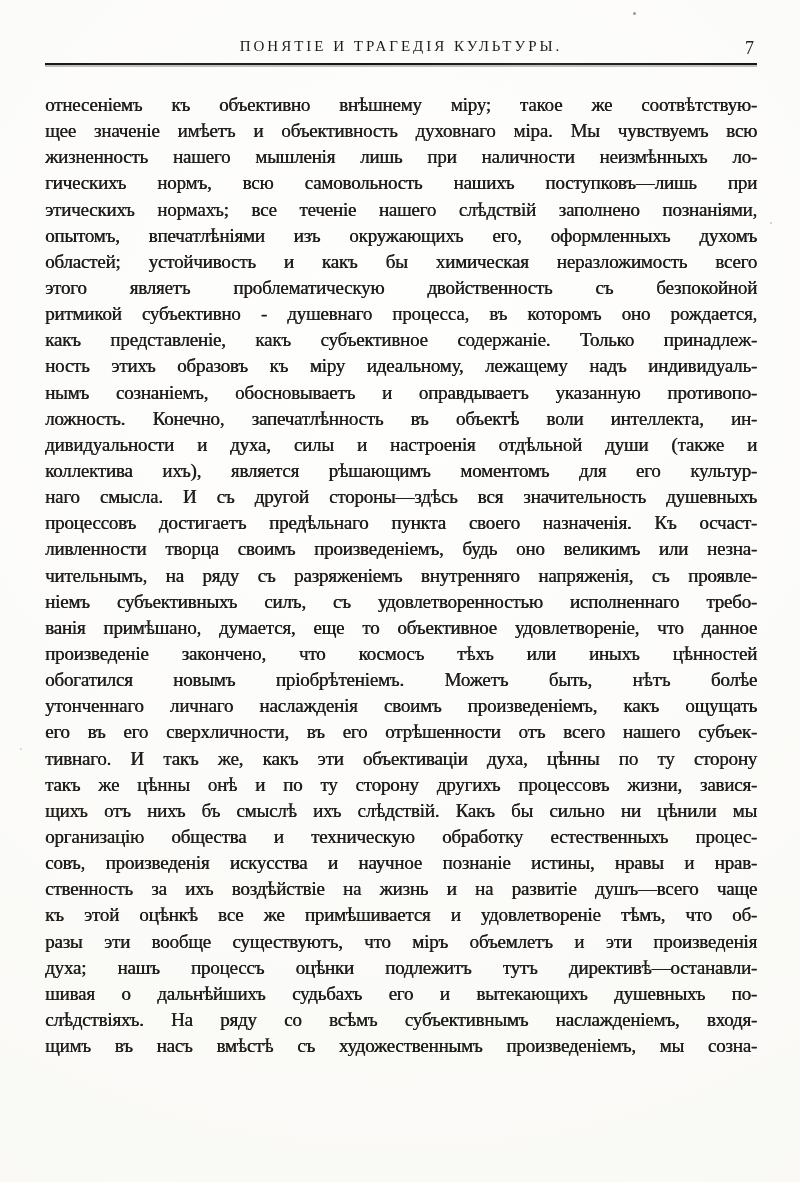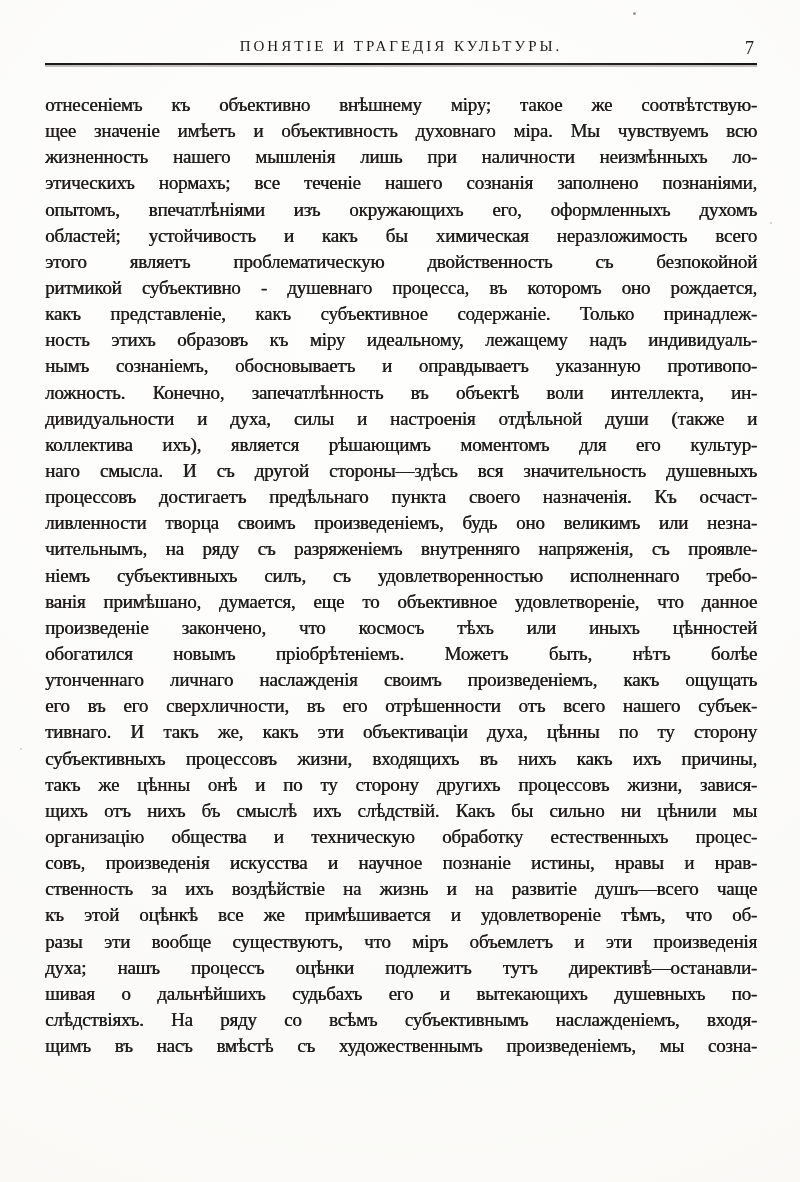--- a/index.html
+++ b/index.html
@@ -98,21 +98,22 @@
     <div class="running-title">ПОНЯТІЕ И ТРАГЕДІЯ КУЛЬТУРЫ.</div>
     <div class="page-number">7</div>
   </div>
 
   <div class="head-rule"></div>
 
   <div class="text-block">
     <div class="line">отнесеніемъ къ объективно внѣшнему міру; такое же соотвѣтствую-</div>
     <div class="line">щее значеніе имѣетъ и объективность духовнаго міра. Мы чувствуемъ всю</div>
     <div class="line">жизненность нашего мышленія лишь при наличности неизмѣнныхъ ло-</div>
-    <div class="line">этическихъ нормахъ; все теченіе нашего сознанія заполнено познаніями,</div>
+    <div class="line">гическихъ нормъ, всю самовольность нашихъ поступковъ—лишь при</div>
+    <div class="line">этическихъ нормахъ; все теченіе нашего слѣдствій заполнено познаніями,</div>
     <div class="line">опытомъ, впечатлѣніями изъ окружающихъ его, оформленныхъ духомъ</div>
     <div class="line">областей; устойчивость и какъ бы химическая неразложимость всего</div>
     <div class="line">этого являетъ проблематическую двойственность съ безпокойной</div>
     <div class="line">ритмикой субъективно - душевнаго процесса, въ которомъ оно рождается,</div>
     <div class="line">какъ представленіе, какъ субъективное содержаніе. Только принадлеж-</div>
     <div class="line">ность этихъ образовъ къ міру идеальному, лежащему надъ индивидуаль-</div>
     <div class="line">нымъ сознаніемъ, обосновываетъ и оправдываетъ указанную противопо-</div>
     <div class="line">ложность. Конечно, запечатлѣнность въ объектѣ воли интеллекта, ин-</div>
     <div class="line">дивидуальности и духа, силы и настроенія отдѣльной души (также и</div>
     <div class="line">коллектива ихъ), является рѣшающимъ моментомъ для его культур-</div>
@@ -120,21 +121,20 @@
     <div class="line">процессовъ достигаетъ предѣльнаго пункта своего назначенія. Къ осчаст-</div>
     <div class="line">ливленности творца своимъ произведеніемъ, будь оно великимъ или незна-</div>
     <div class="line">чительнымъ, на ряду съ разряженіемъ внутренняго напряженія, съ проявле-</div>
     <div class="line">ніемъ субъективныхъ силъ, съ удовлетворенностью исполненнаго требо-</div>
     <div class="line">ванія примѣшано, думается, еще то объективное удовлетвореніе, что данное</div>
     <div class="line">произведеніе закончено, что космосъ тѣхъ или иныхъ цѣнностей</div>
     <div class="line">обогатился новымъ пріобрѣтеніемъ. Можетъ быть, нѣтъ болѣе</div>
     <div class="line">утонченнаго личнаго наслажденія своимъ произведеніемъ, какъ ощущать</div>
     <div class="line">его въ его сверхличности, въ его отрѣшенности отъ всего нашего субъек-</div>
     <div class="line">тивнаго. И такъ же, какъ эти объективаціи духа, цѣнны по ту сторону</div>
-    <div class="line">субъективныхъ процессовъ жизни, входящихъ въ нихъ какъ ихъ причины,</div>
     <div class="line">такъ же цѣнны онѣ и по ту сторону другихъ процессовъ жизни, завися-</div>
     <div class="line">щихъ отъ нихъ бъ смыслѣ ихъ слѣдствій. Какъ бы сильно ни цѣнили мы</div>
     <div class="line">организацію общества и техническую обработку естественныхъ процес-</div>
     <div class="line">совъ, произведенія искусства и научное познаніе истины, нравы и нрав-</div>
     <div class="line">ственность за ихъ воздѣйствіе на жизнь и на развитіе душъ—всего чаще</div>
     <div class="line">къ этой оцѣнкѣ все же примѣшивается и удовлетвореніе тѣмъ, что об-</div>
     <div class="line">разы эти вообще существуютъ, что міръ объемлетъ и эти произведенія</div>
     <div class="line">духа; нашъ процессъ оцѣнки подлежитъ тутъ директивѣ—останавли-</div>
     <div class="line">шивая о дальнѣйшихъ судьбахъ его и вытекающихъ душевныхъ по-</div>
     <div class="line">слѣдствіяхъ. На ряду со всѣмъ субъективнымъ наслажденіемъ, входя-</div>

